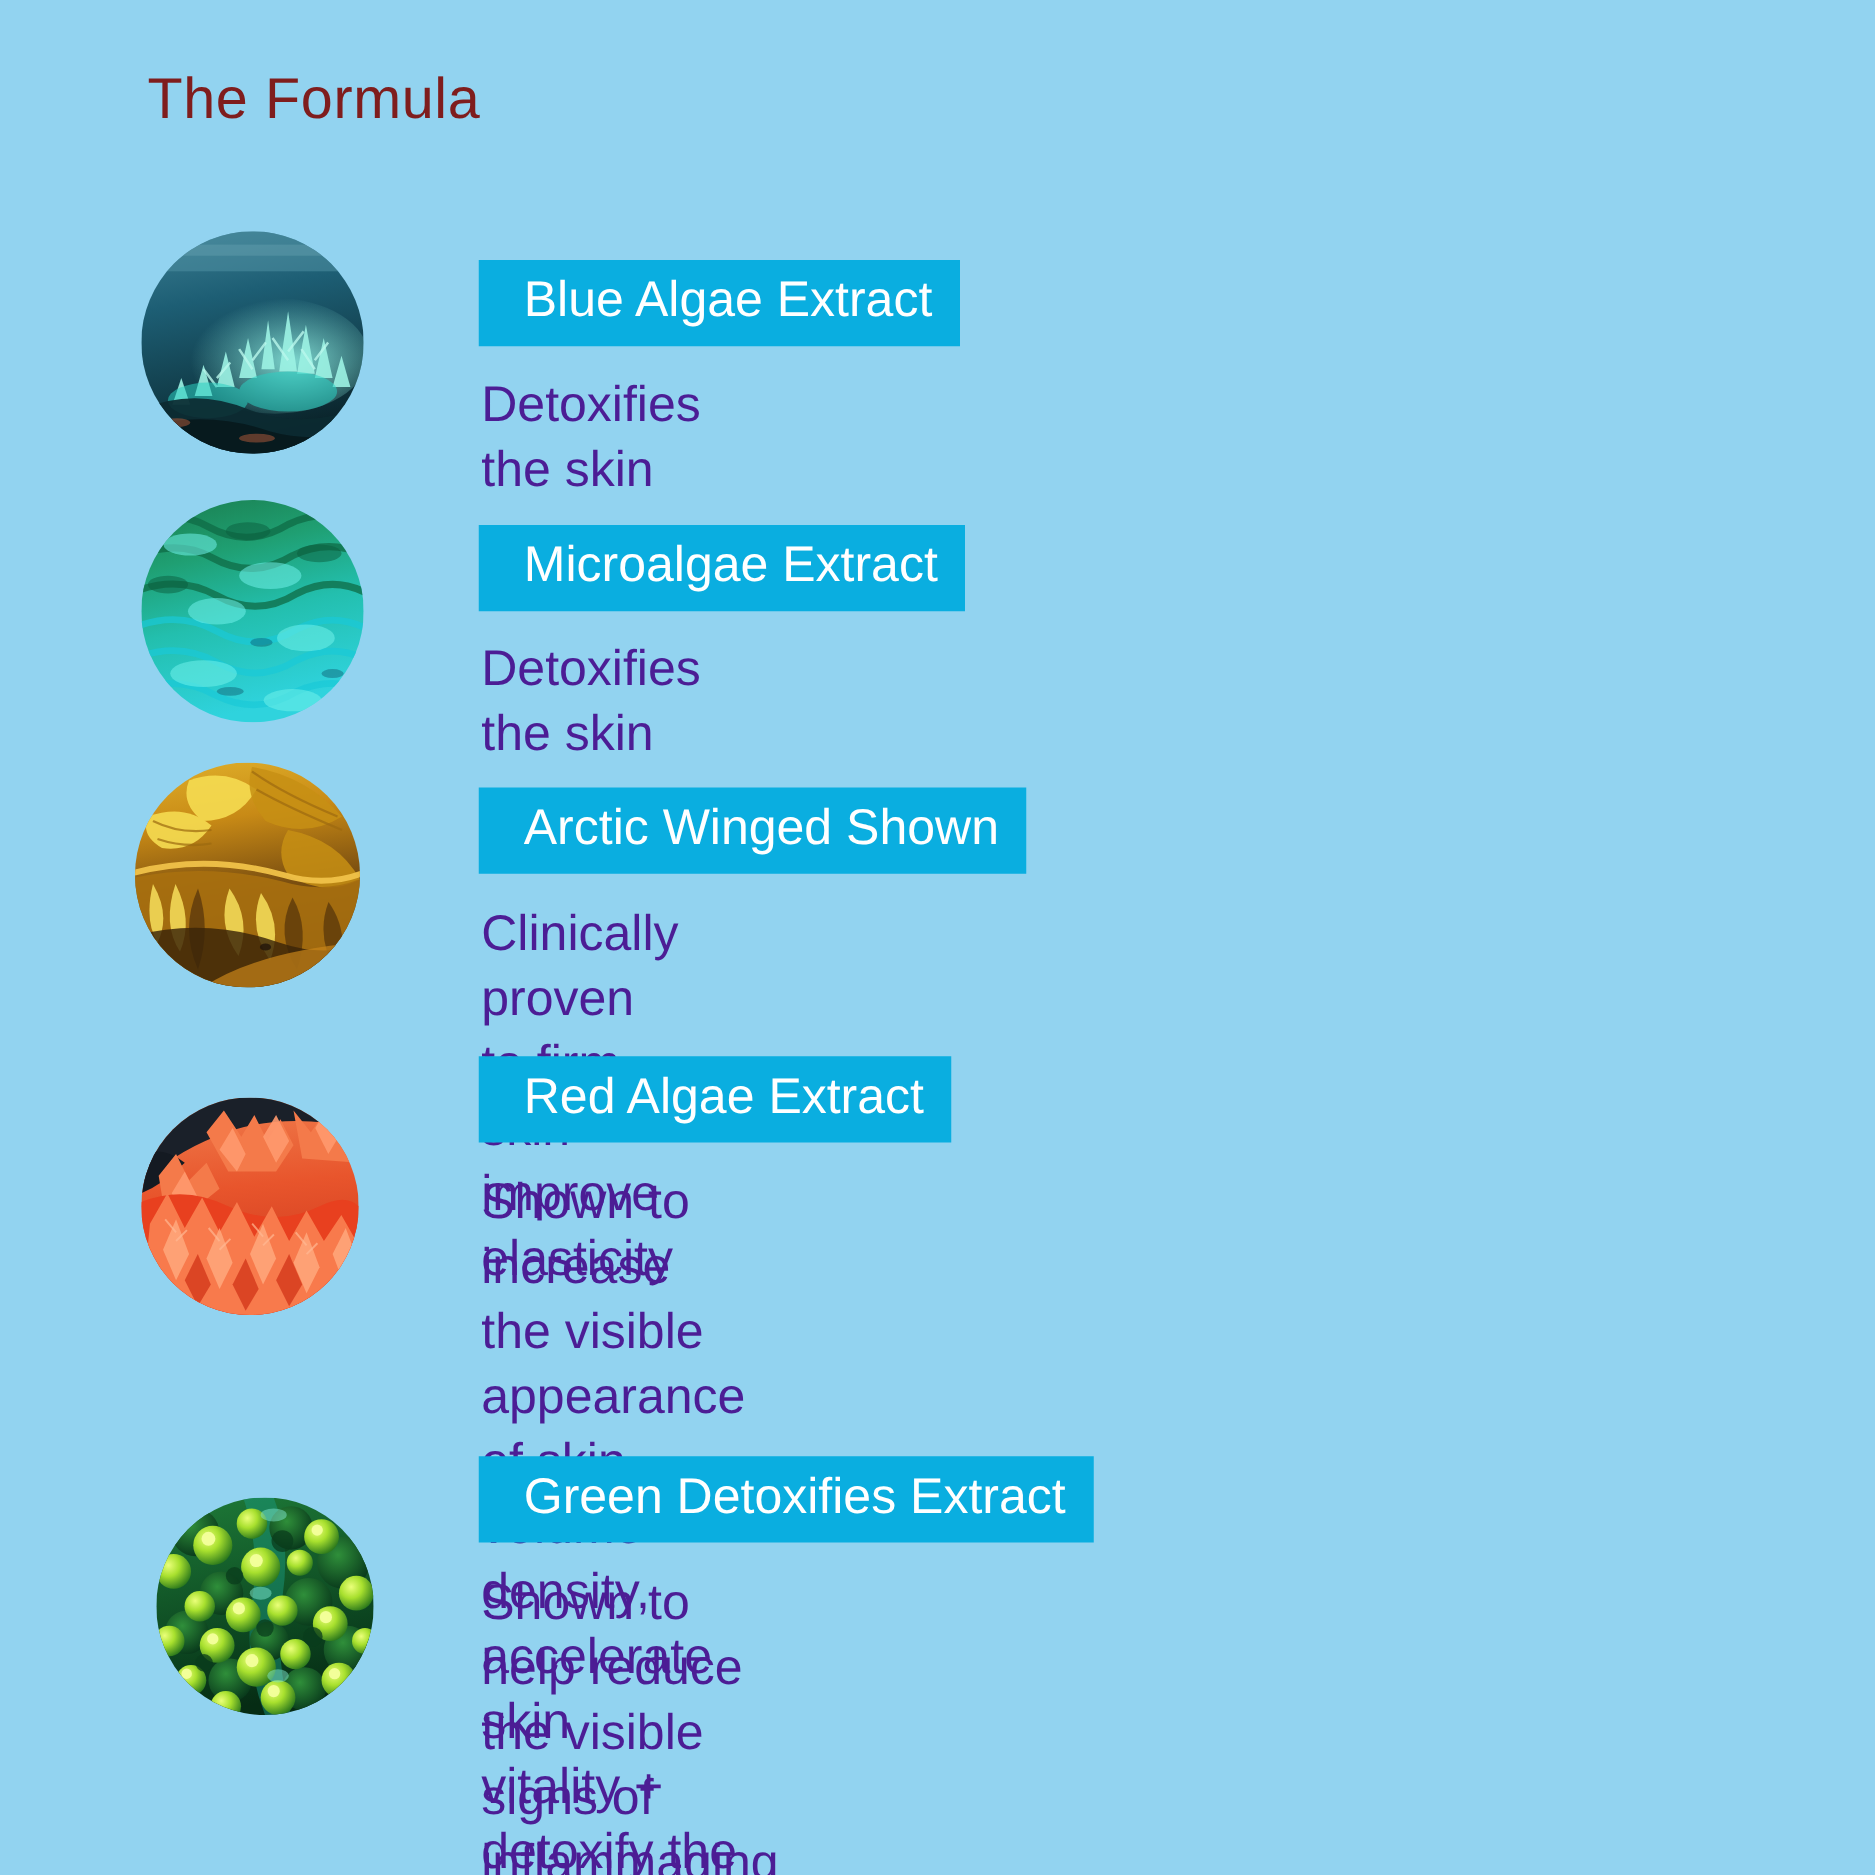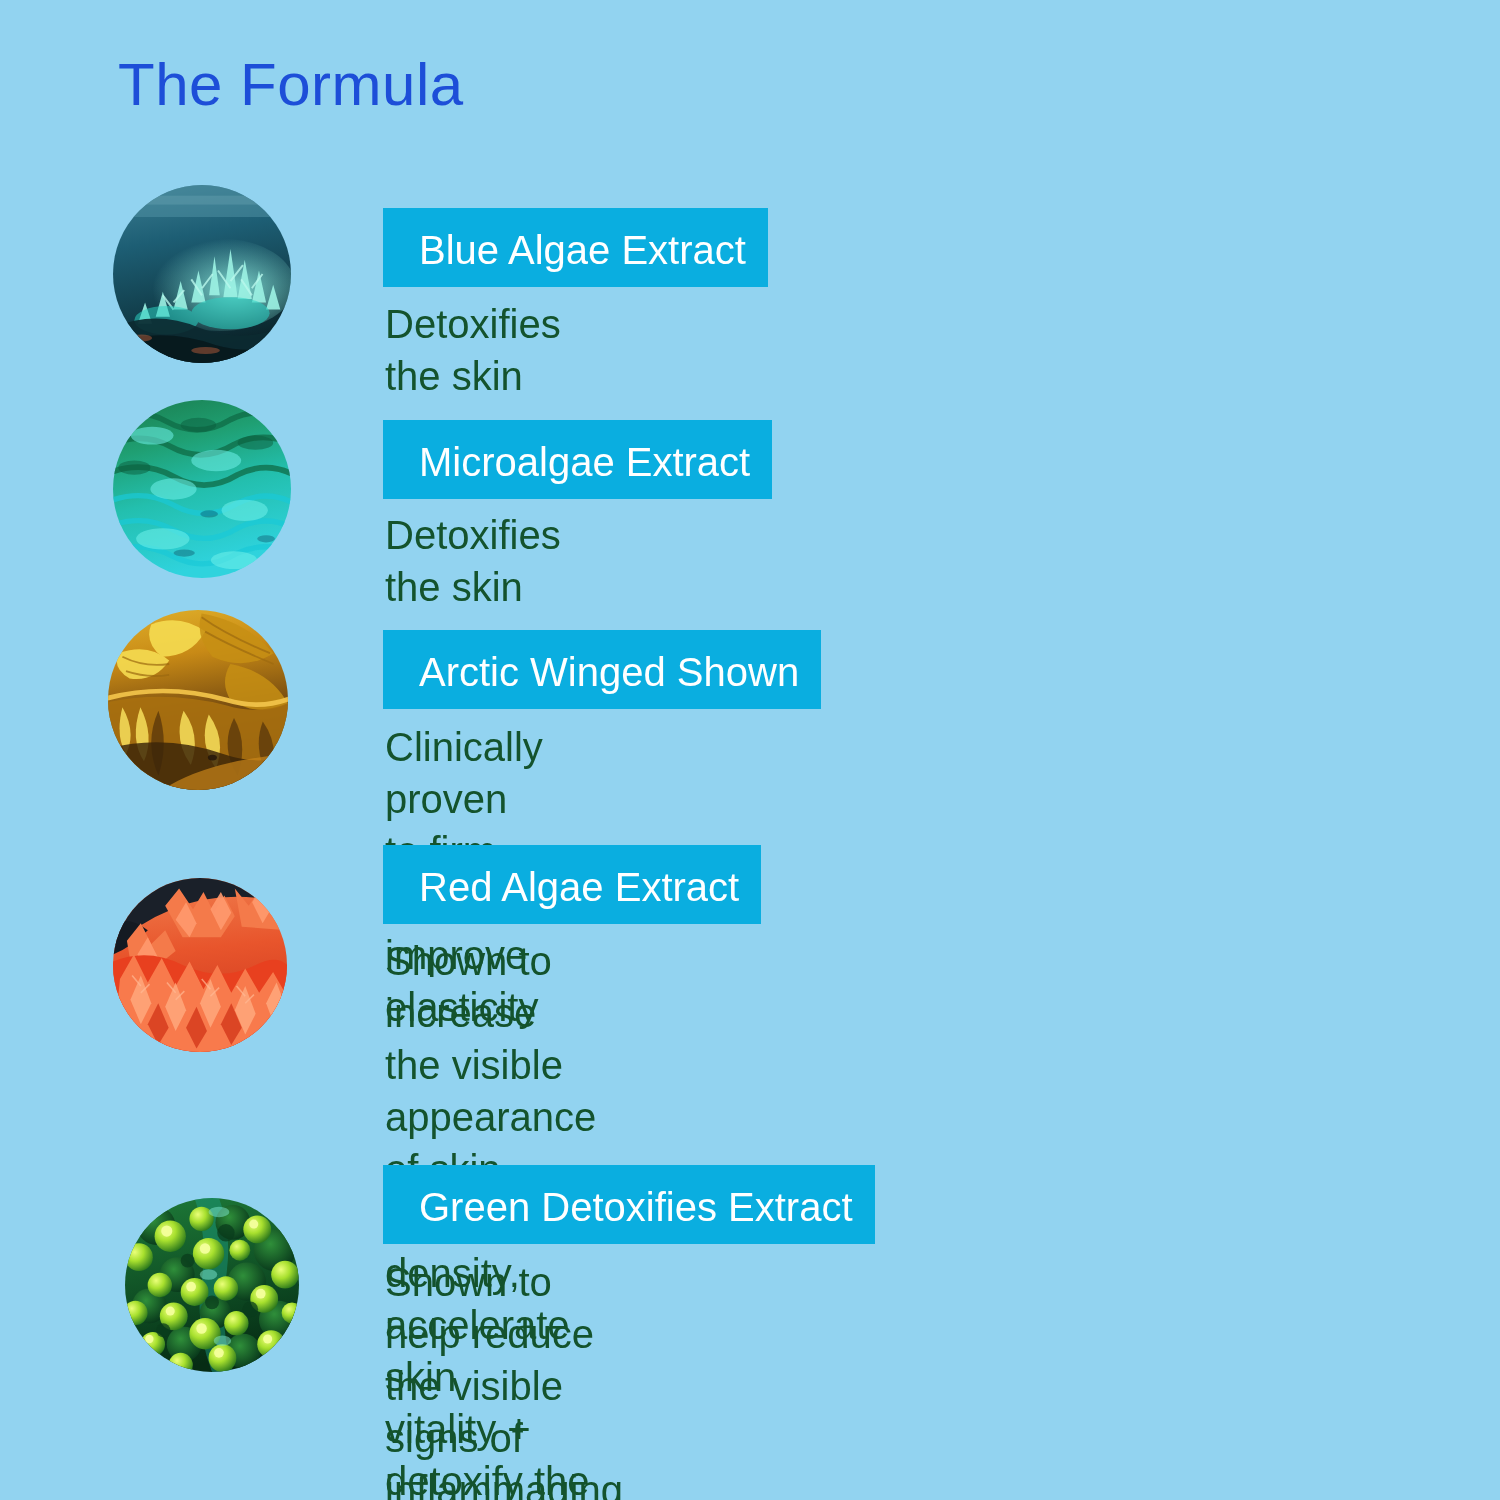--- a/index.html
+++ b/index.html
@@ -9,51 +9,51 @@
     font-family:"Liberation Sans", sans-serif;
     overflow:hidden;
     position:relative;
   }
 
   
   #page-title {
     position:absolute;
     left:118px;
     top:55px;
-    font-size:60px;
+    font-size:46px;
     font-weight:300;
     letter-spacing:0.5px;
-    color:#1d4ed8;
+    color:#7f1d1d;
     line-height:1;
   }
 
   
   .row { position:absolute; }
 
   .thumb {
     position:absolute;
     border-radius:50%;
     overflow:hidden;
   }
   .thumb .art { position:absolute; inset:0; }
 
   .badge {
     position:absolute;
     background:#0aaee0;
     color:#ffffff;
     font-size:40px;
     font-weight:400;
     line-height:1;
-    padding:22px 22px 17px 36px;
+    padding:12px 22px 17px 36px;
     white-space:nowrap;
   }
 
   .desc {
     position:absolute;
-    color:#14532d;
+    color:#4c1d95;
     font-size:40px;
     font-weight:400;
     line-height:1.30;
     white-space:pre-line;
   }
 
   
   #row-blue-algae { left:0; top:0; }
   #thumb-blue-algae { left:113px; top:185px; width:178px; height:178px; }
   #badge-blue-algae { left:383px; top:208px; }

